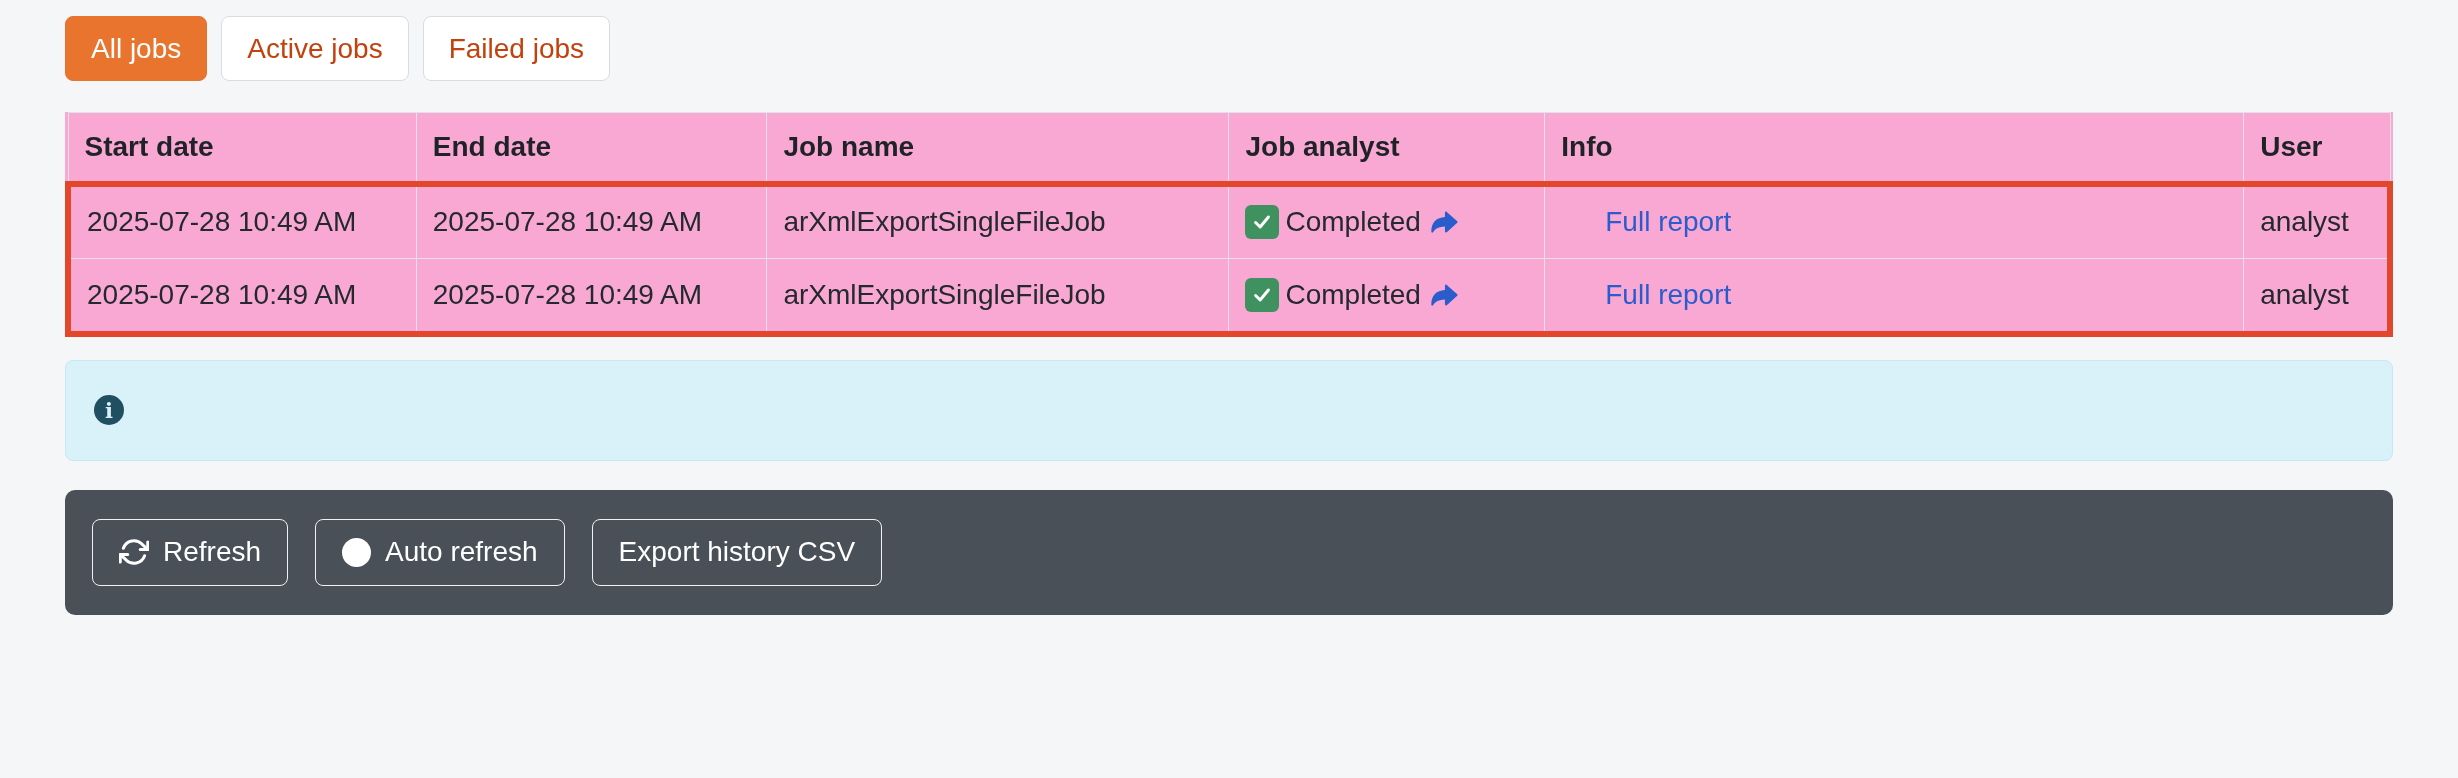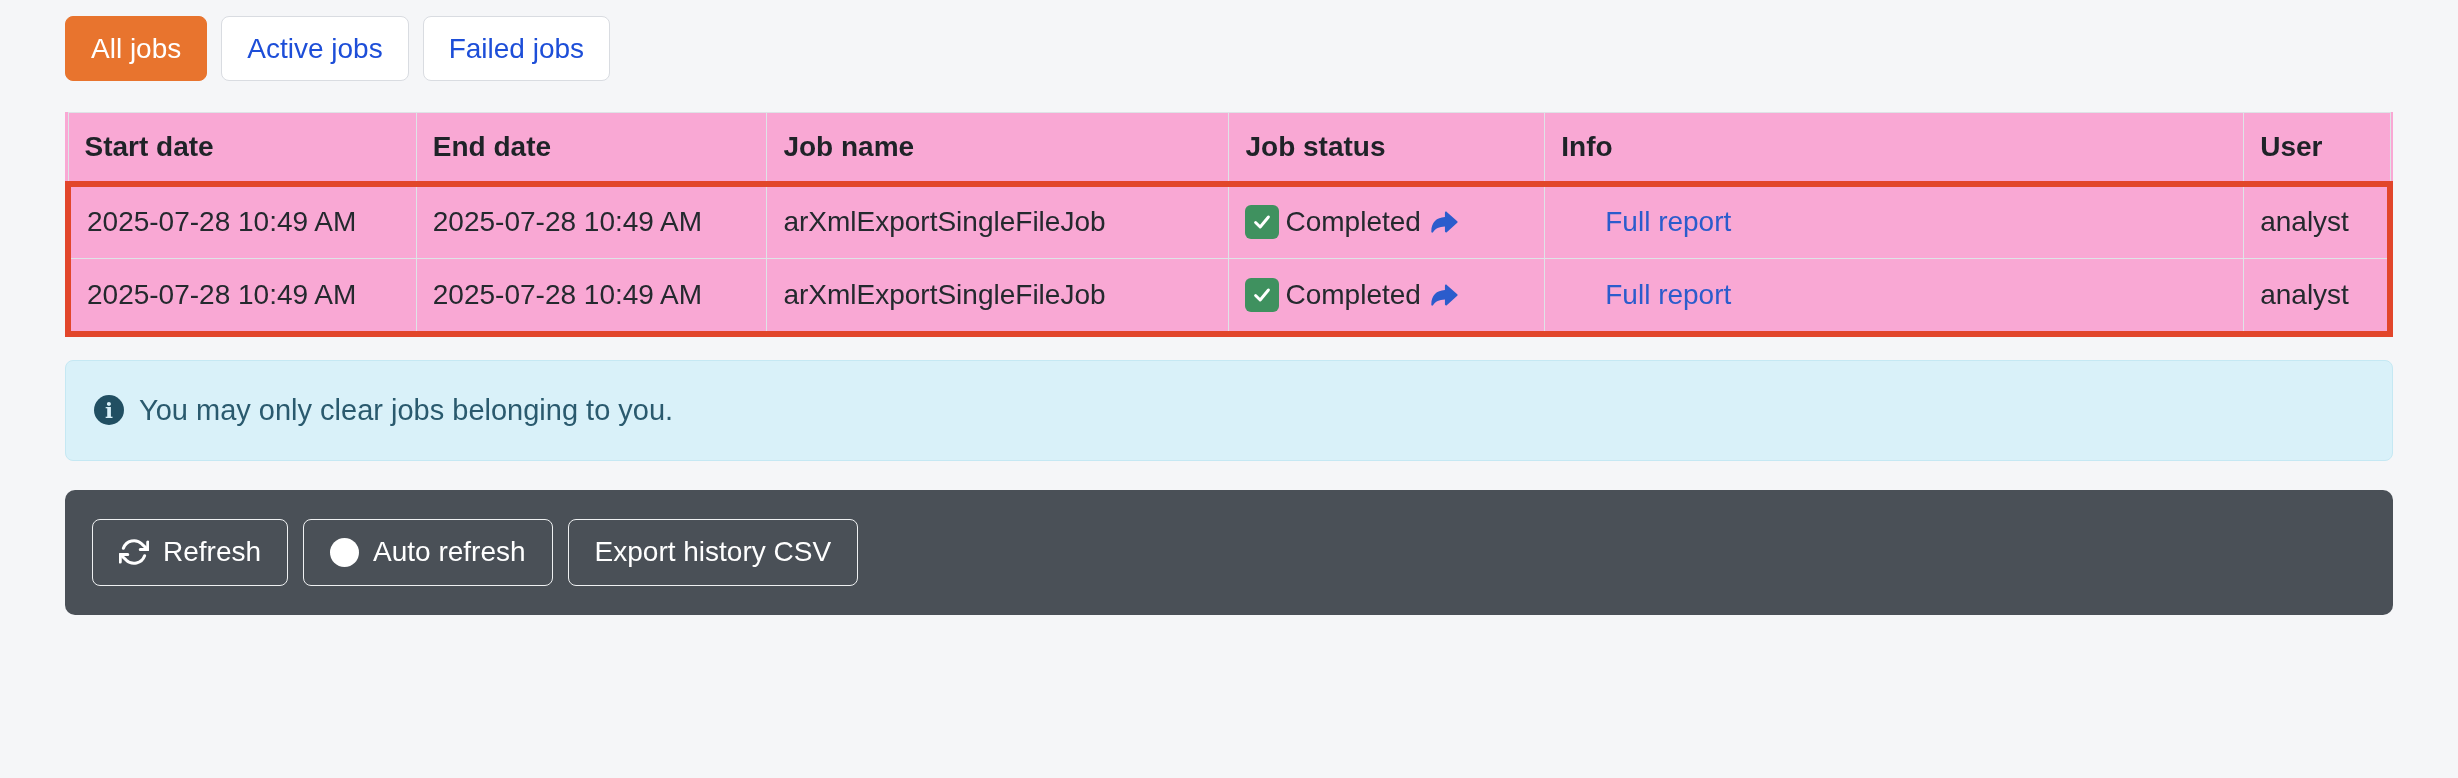--- a/index.html
+++ b/index.html
@@ -39,21 +39,21 @@
 
   .filters { display: flex; gap: 14px; margin-bottom: 31px; }
   .btn-filter {
     height: 65px;
     padding: 0 25px;
     font-size: 28px;
     font-family: inherit;
     border-radius: 8px;
     border: 1px solid var(--btn-border);
     background: #ffffff;
-    color: #1d4ed8;
+    color: #c2410c;
     cursor: pointer;
     line-height: 63px;
   }
   .btn-filter.active {
     background: var(--accent-orange);
     border-color: var(--accent-orange);
     color: #ffffff;
   }
 
   table.jobs-table {
@@ -117,21 +117,21 @@
     line-height: 1;
   }
 
   .toolbar {
     margin-top: 29px;
     height: 125px;
     background: var(--toolbar-bg);
     border-radius: 10px;
     display: flex;
     align-items: center;
-    gap: 15px;
+    gap: 27px;
     padding: 0 27px;
   }
   .btn-toolbar {
     height: 67px;
     padding: 0 26px;
     background: transparent;
     border: 1px solid #eff1f2;
     border-radius: 8px;
     color: #ffffff;
     font-size: 28px;
@@ -170,21 +170,21 @@
       <col style="width:19.9%">
       <col style="width:13.6%">
       <col style="width:30.1%">
       <col style="width:6.3%">
     </colgroup>
     <thead>
       <tr>
         <th>Start date</th>
         <th>End date</th>
         <th>Job name</th>
-        <th>Job status</th>
+        <th>Job analyst</th>
         <th>Info</th>
         <th>User</th>
       </tr>
     </thead>
     <tbody>
       <tr>
         <td>2025-07-28 10:49 AM</td>
         <td>2025-07-28 10:49 AM</td>
         <td>arXmlExportSingleFileJob</td>
         <td>
@@ -229,21 +229,20 @@
         <td>
           <a class="report-link">Full report</a>
         </td>
         <td>analyst</td>
       </tr>
     </tbody>
   </table>
 
   <div class="notice">
     <span class="info-circle">i</span>
-    <span>You may only clear jobs belonging to you.</span>
   </div>
 
   <div class="toolbar">
     <button class="btn-toolbar">
       <span style="display:inline-flex">
         <svg viewBox="0 0 24 24" fill="none" stroke="#ffffff" stroke-width="2.4" stroke-linecap="round" stroke-linejoin="round">
           <polyline points="23 4 23 10 17 10"></polyline>
           <polyline points="1 20 1 14 7 14"></polyline>
           <path d="M3.51 9a9 9 0 0 1 14.85-3.36L23 10M1 14l4.64 4.36A9 9 0 0 0 20.49 15"></path>
         </svg>

